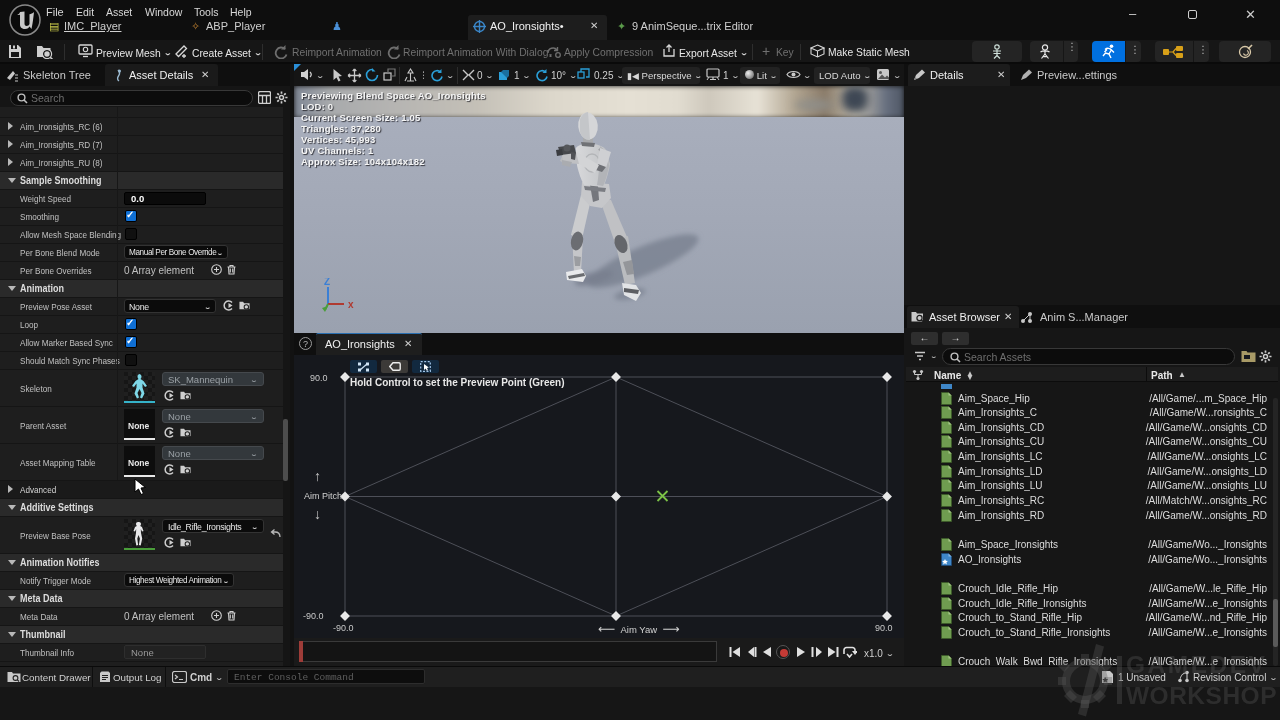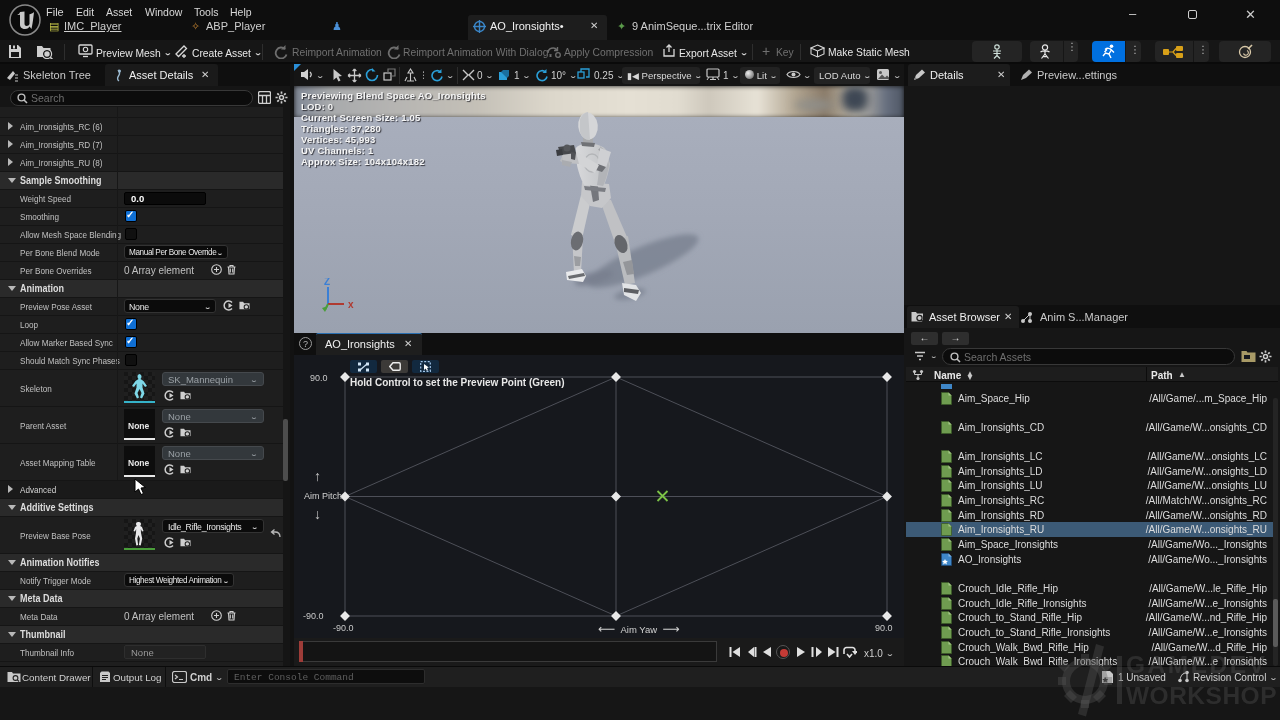--- a/index.html
+++ b/index.html
@@ -712,28 +712,44 @@
 .apath { position:absolute; right:11px; top:2px; font-size:10px; color:#dcdcdc; white-space:nowrap; }
 </style>
 <div class="arow" style="top:390.5px;">
 <svg class="aico-g" style="left:35px;top:1px;" viewBox="0 0 11 13">
         <path d="M0.5 0.5 h7 l3 3 v9 h-10z" fill="#6f9c50" stroke="#3c5c28" stroke-width="0.8"></path>
         <path d="M7.5 0.5 v3 h3z" fill="#a7c78a"></path>
       </svg>
 <div class="aname">Aim_Space_Hip</div>
 <div class="apath">/All/Game/...m_Space_Hip</div>
 </div>
+<div class="arow" style="top:405.1px;">
+<svg class="aico-g" style="left:35px;top:1px;" viewBox="0 0 11 13">
+        <path d="M0.5 0.5 h7 l3 3 v9 h-10z" fill="#6f9c50" stroke="#3c5c28" stroke-width="0.8"></path>
+        <path d="M7.5 0.5 v3 h3z" fill="#a7c78a"></path>
+      </svg>
+<div class="aname">Aim_Ironsights_C</div>
+<div class="apath">/All/Game/W...ronsights_C</div>
+</div>
 <div class="arow" style="top:419.8px;">
 <svg class="aico-g" style="left:35px;top:1px;" viewBox="0 0 11 13">
         <path d="M0.5 0.5 h7 l3 3 v9 h-10z" fill="#6f9c50" stroke="#3c5c28" stroke-width="0.8"></path>
         <path d="M7.5 0.5 v3 h3z" fill="#a7c78a"></path>
       </svg>
 <div class="aname">Aim_Ironsights_CD</div>
 <div class="apath">/All/Game/W...onsights_CD</div>
 </div>
+<div class="arow" style="top:434.4px;">
+<svg class="aico-g" style="left:35px;top:1px;" viewBox="0 0 11 13">
+        <path d="M0.5 0.5 h7 l3 3 v9 h-10z" fill="#6f9c50" stroke="#3c5c28" stroke-width="0.8"></path>
+        <path d="M7.5 0.5 v3 h3z" fill="#a7c78a"></path>
+      </svg>
+<div class="aname">Aim_Ironsights_CU</div>
+<div class="apath">/All/Game/W...onsights_CU</div>
+</div>
 <div class="arow" style="top:449.1px;">
 <svg class="aico-g" style="left:35px;top:1px;" viewBox="0 0 11 13">
         <path d="M0.5 0.5 h7 l3 3 v9 h-10z" fill="#6f9c50" stroke="#3c5c28" stroke-width="0.8"></path>
         <path d="M7.5 0.5 v3 h3z" fill="#a7c78a"></path>
       </svg>
 <div class="aname">Aim_Ironsights_LC</div>
 <div class="apath">/All/Game/W...onsights_LC</div>
 </div>
 <div class="arow" style="top:463.8px;">
 <svg class="aico-g" style="left:35px;top:1px;" viewBox="0 0 11 13">
@@ -759,28 +775,20 @@
 <div class="aname">Aim_Ironsights_RC</div>
 <div class="apath">/All/Match/W...onsights_RC</div>
 </div>
 <div class="arow" style="top:507.7px;">
 <svg class="aico-g" style="left:35px;top:1px;" viewBox="0 0 11 13">
         <path d="M0.5 0.5 h7 l3 3 v9 h-10z" fill="#6f9c50" stroke="#3c5c28" stroke-width="0.8"></path>
         <path d="M7.5 0.5 v3 h3z" fill="#a7c78a"></path>
       </svg>
 <div class="aname">Aim_Ironsights_RD</div>
 <div class="apath">/All/Game/W...onsights_RD</div>
-</div>
-<div class="arow" style="top:522.4px;background:#3c5a76;">
-<svg class="aico-g" style="left:35px;top:1px;" viewBox="0 0 11 13">
-        <path d="M0.5 0.5 h7 l3 3 v9 h-10z" fill="#6f9c50" stroke="#3c5c28" stroke-width="0.8"></path>
-        <path d="M7.5 0.5 v3 h3z" fill="#a7c78a"></path>
-      </svg>
-<div class="aname">Aim_Ironsights_RU</div>
-<div class="apath">/All/Game/W...onsights_RU</div>
 </div>
 <div class="arow" style="top:537.0px;">
 <svg class="aico-g" style="left:35px;top:1px;" viewBox="0 0 11 13">
         <path d="M0.5 0.5 h7 l3 3 v9 h-10z" fill="#6f9c50" stroke="#3c5c28" stroke-width="0.8"></path>
         <path d="M7.5 0.5 v3 h3z" fill="#a7c78a"></path>
       </svg>
 <div class="aname">Aim_Space_Ironsights</div>
 <div class="apath">/All/Game/Wo..._Ironsights</div>
 </div>
 <div class="arow" style="top:551.6px;">
@@ -816,28 +824,20 @@
 <div class="aname">Crouch_to_Stand_Rifle_Hip</div>
 <div class="apath">/All/Game/W...nd_Rifle_Hip</div>
 </div>
 <div class="arow" style="top:624.9px;">
 <svg class="aico-g" style="left:35px;top:1px;" viewBox="0 0 11 13">
         <path d="M0.5 0.5 h7 l3 3 v9 h-10z" fill="#6f9c50" stroke="#3c5c28" stroke-width="0.8"></path>
         <path d="M7.5 0.5 v3 h3z" fill="#a7c78a"></path>
       </svg>
 <div class="aname">Crouch_to_Stand_Rifle_Ironsights</div>
 <div class="apath">/All/Game/W...e_Ironsights</div>
-</div>
-<div class="arow" style="top:639.5px;">
-<svg class="aico-g" style="left:35px;top:1px;" viewBox="0 0 11 13">
-        <path d="M0.5 0.5 h7 l3 3 v9 h-10z" fill="#6f9c50" stroke="#3c5c28" stroke-width="0.8"></path>
-        <path d="M7.5 0.5 v3 h3z" fill="#a7c78a"></path>
-      </svg>
-<div class="aname">Crouch_Walk_Bwd_Rifle_Hip</div>
-<div class="apath">/All/Game/W...d_Rifle_Hip</div>
 </div>
 <div class="arow" style="top:654.2px;">
 <svg class="aico-g" style="left:35px;top:1px;" viewBox="0 0 11 13">
         <path d="M0.5 0.5 h7 l3 3 v9 h-10z" fill="#6f9c50" stroke="#3c5c28" stroke-width="0.8"></path>
         <path d="M7.5 0.5 v3 h3z" fill="#a7c78a"></path>
       </svg>
 <div class="aname">Crouch_Walk_Bwd_Rifle_Ironsights</div>
 <div class="apath">/All/Game/W...e_Ironsights</div>
 </div>
 <div class="abs" style="left:941px;top:384px;width:11px;height:5px;background:#3f87c8;"></div>

